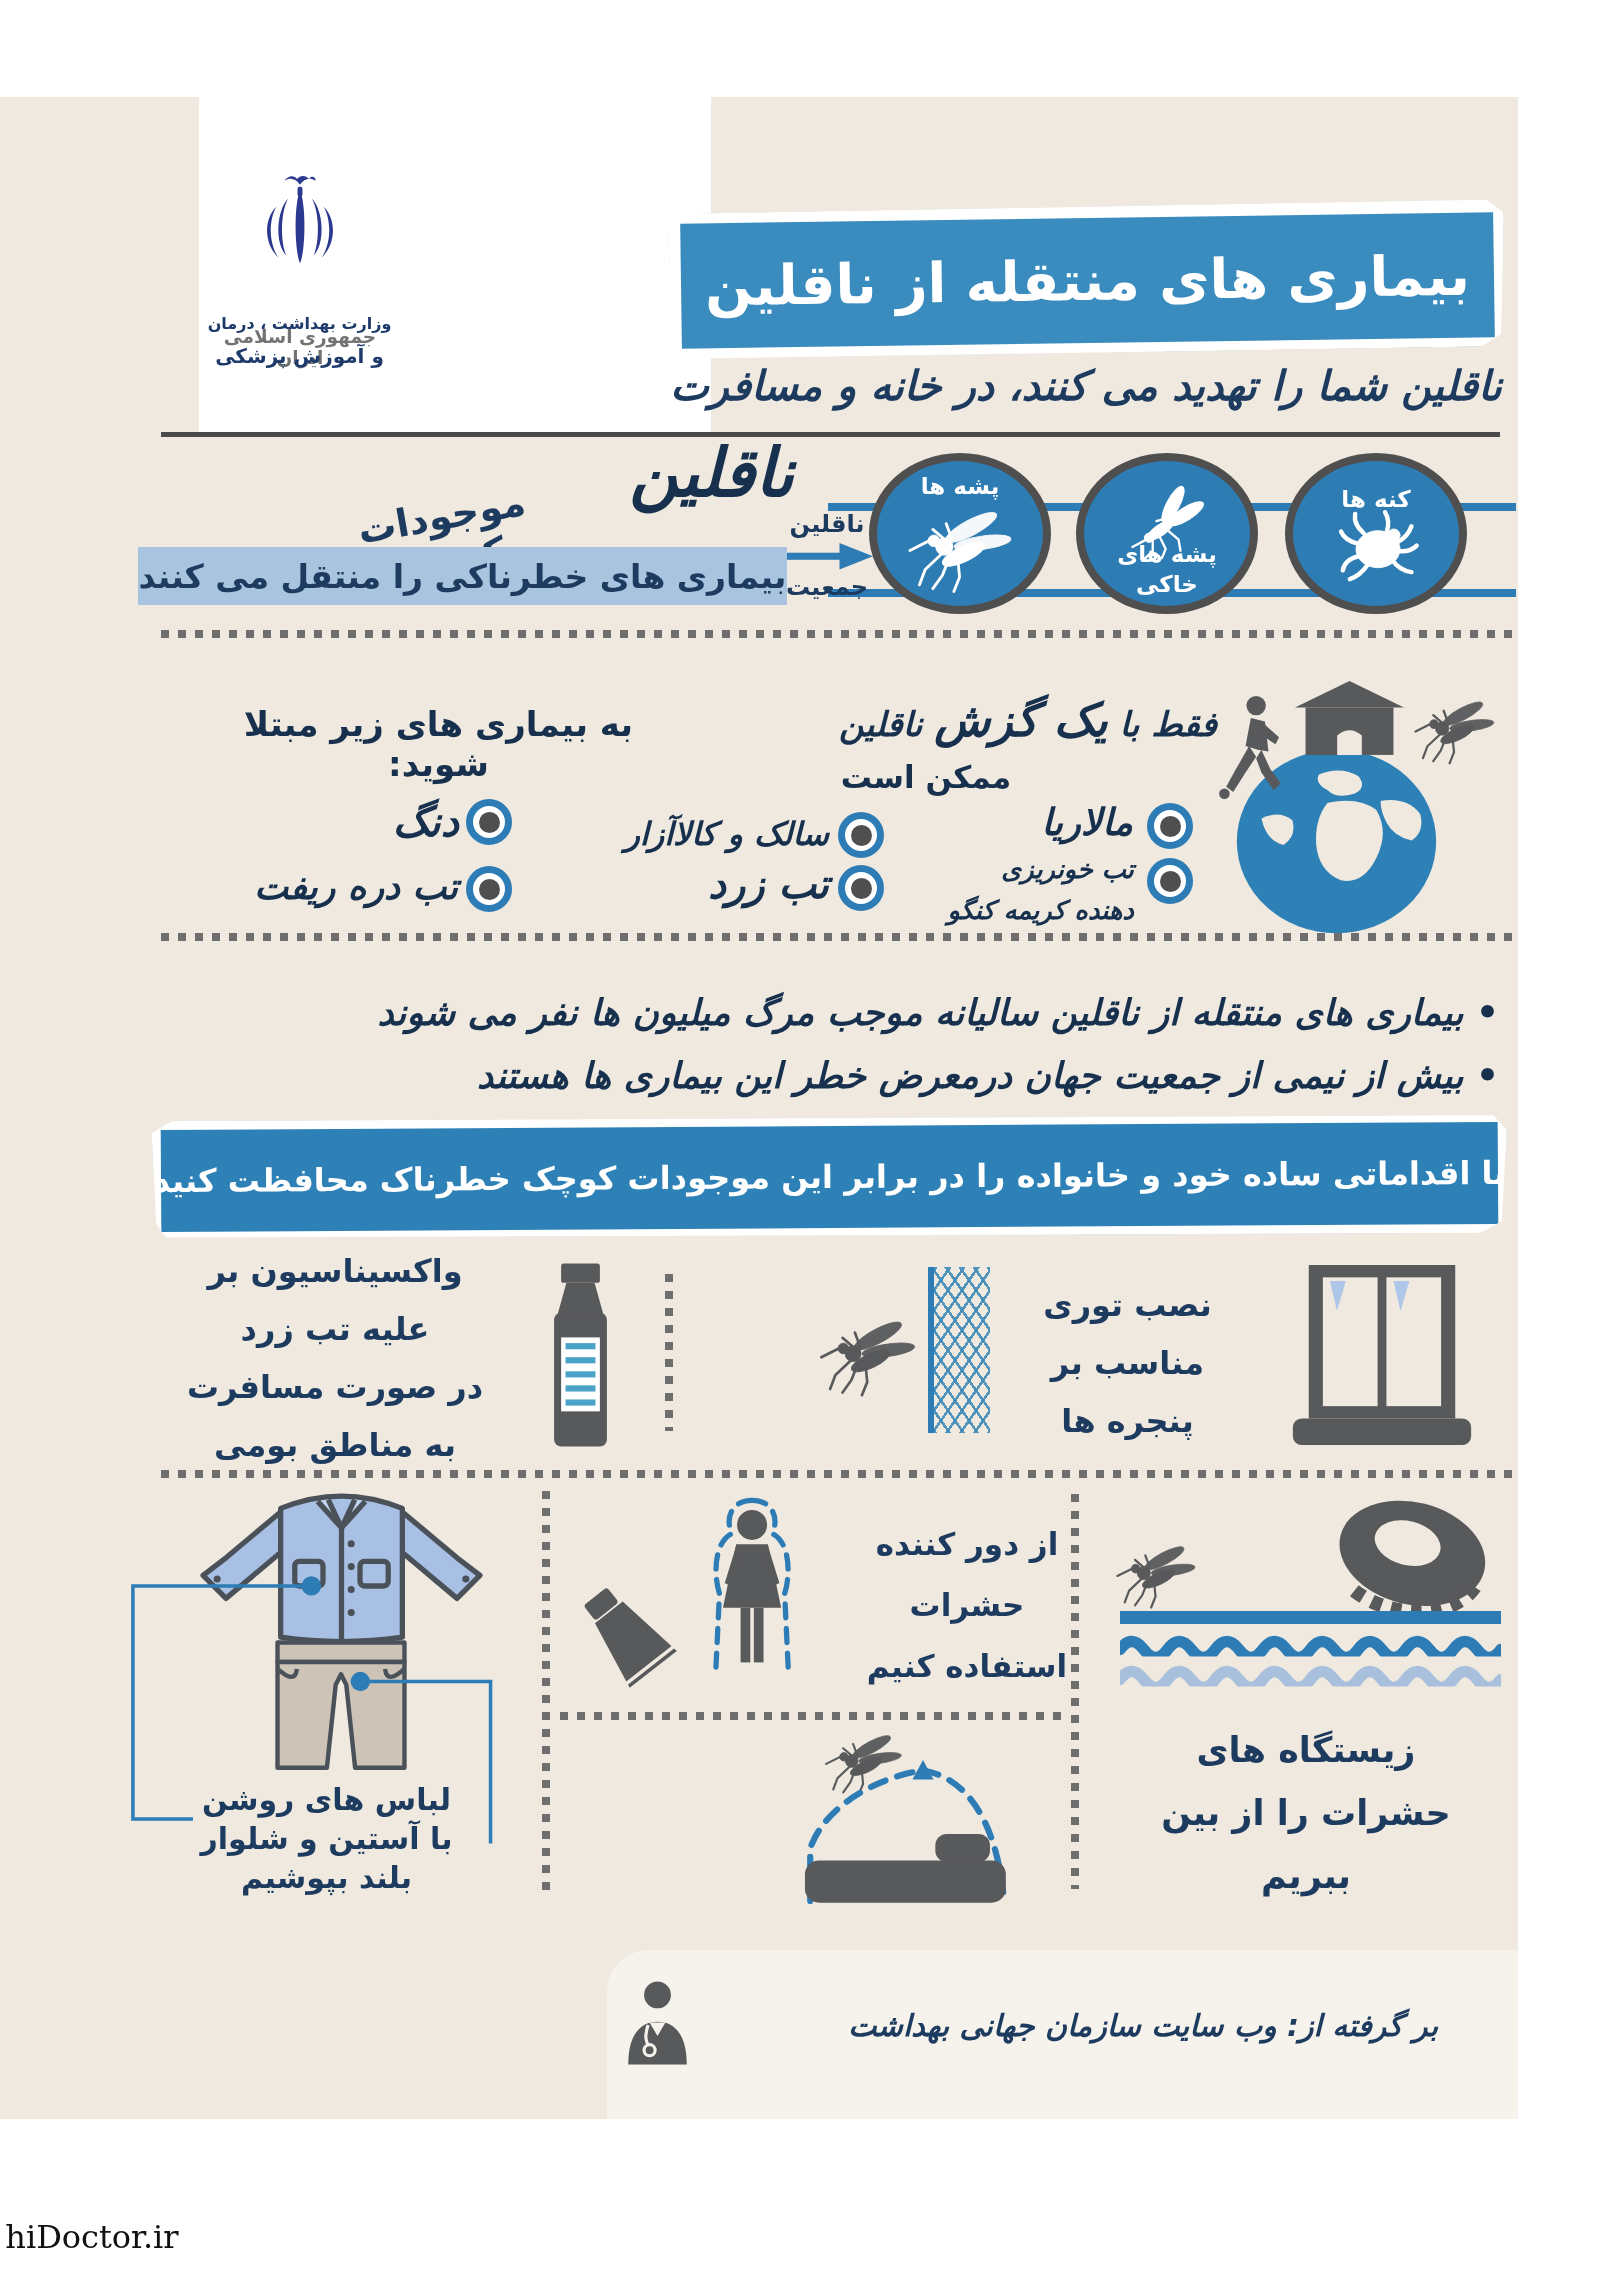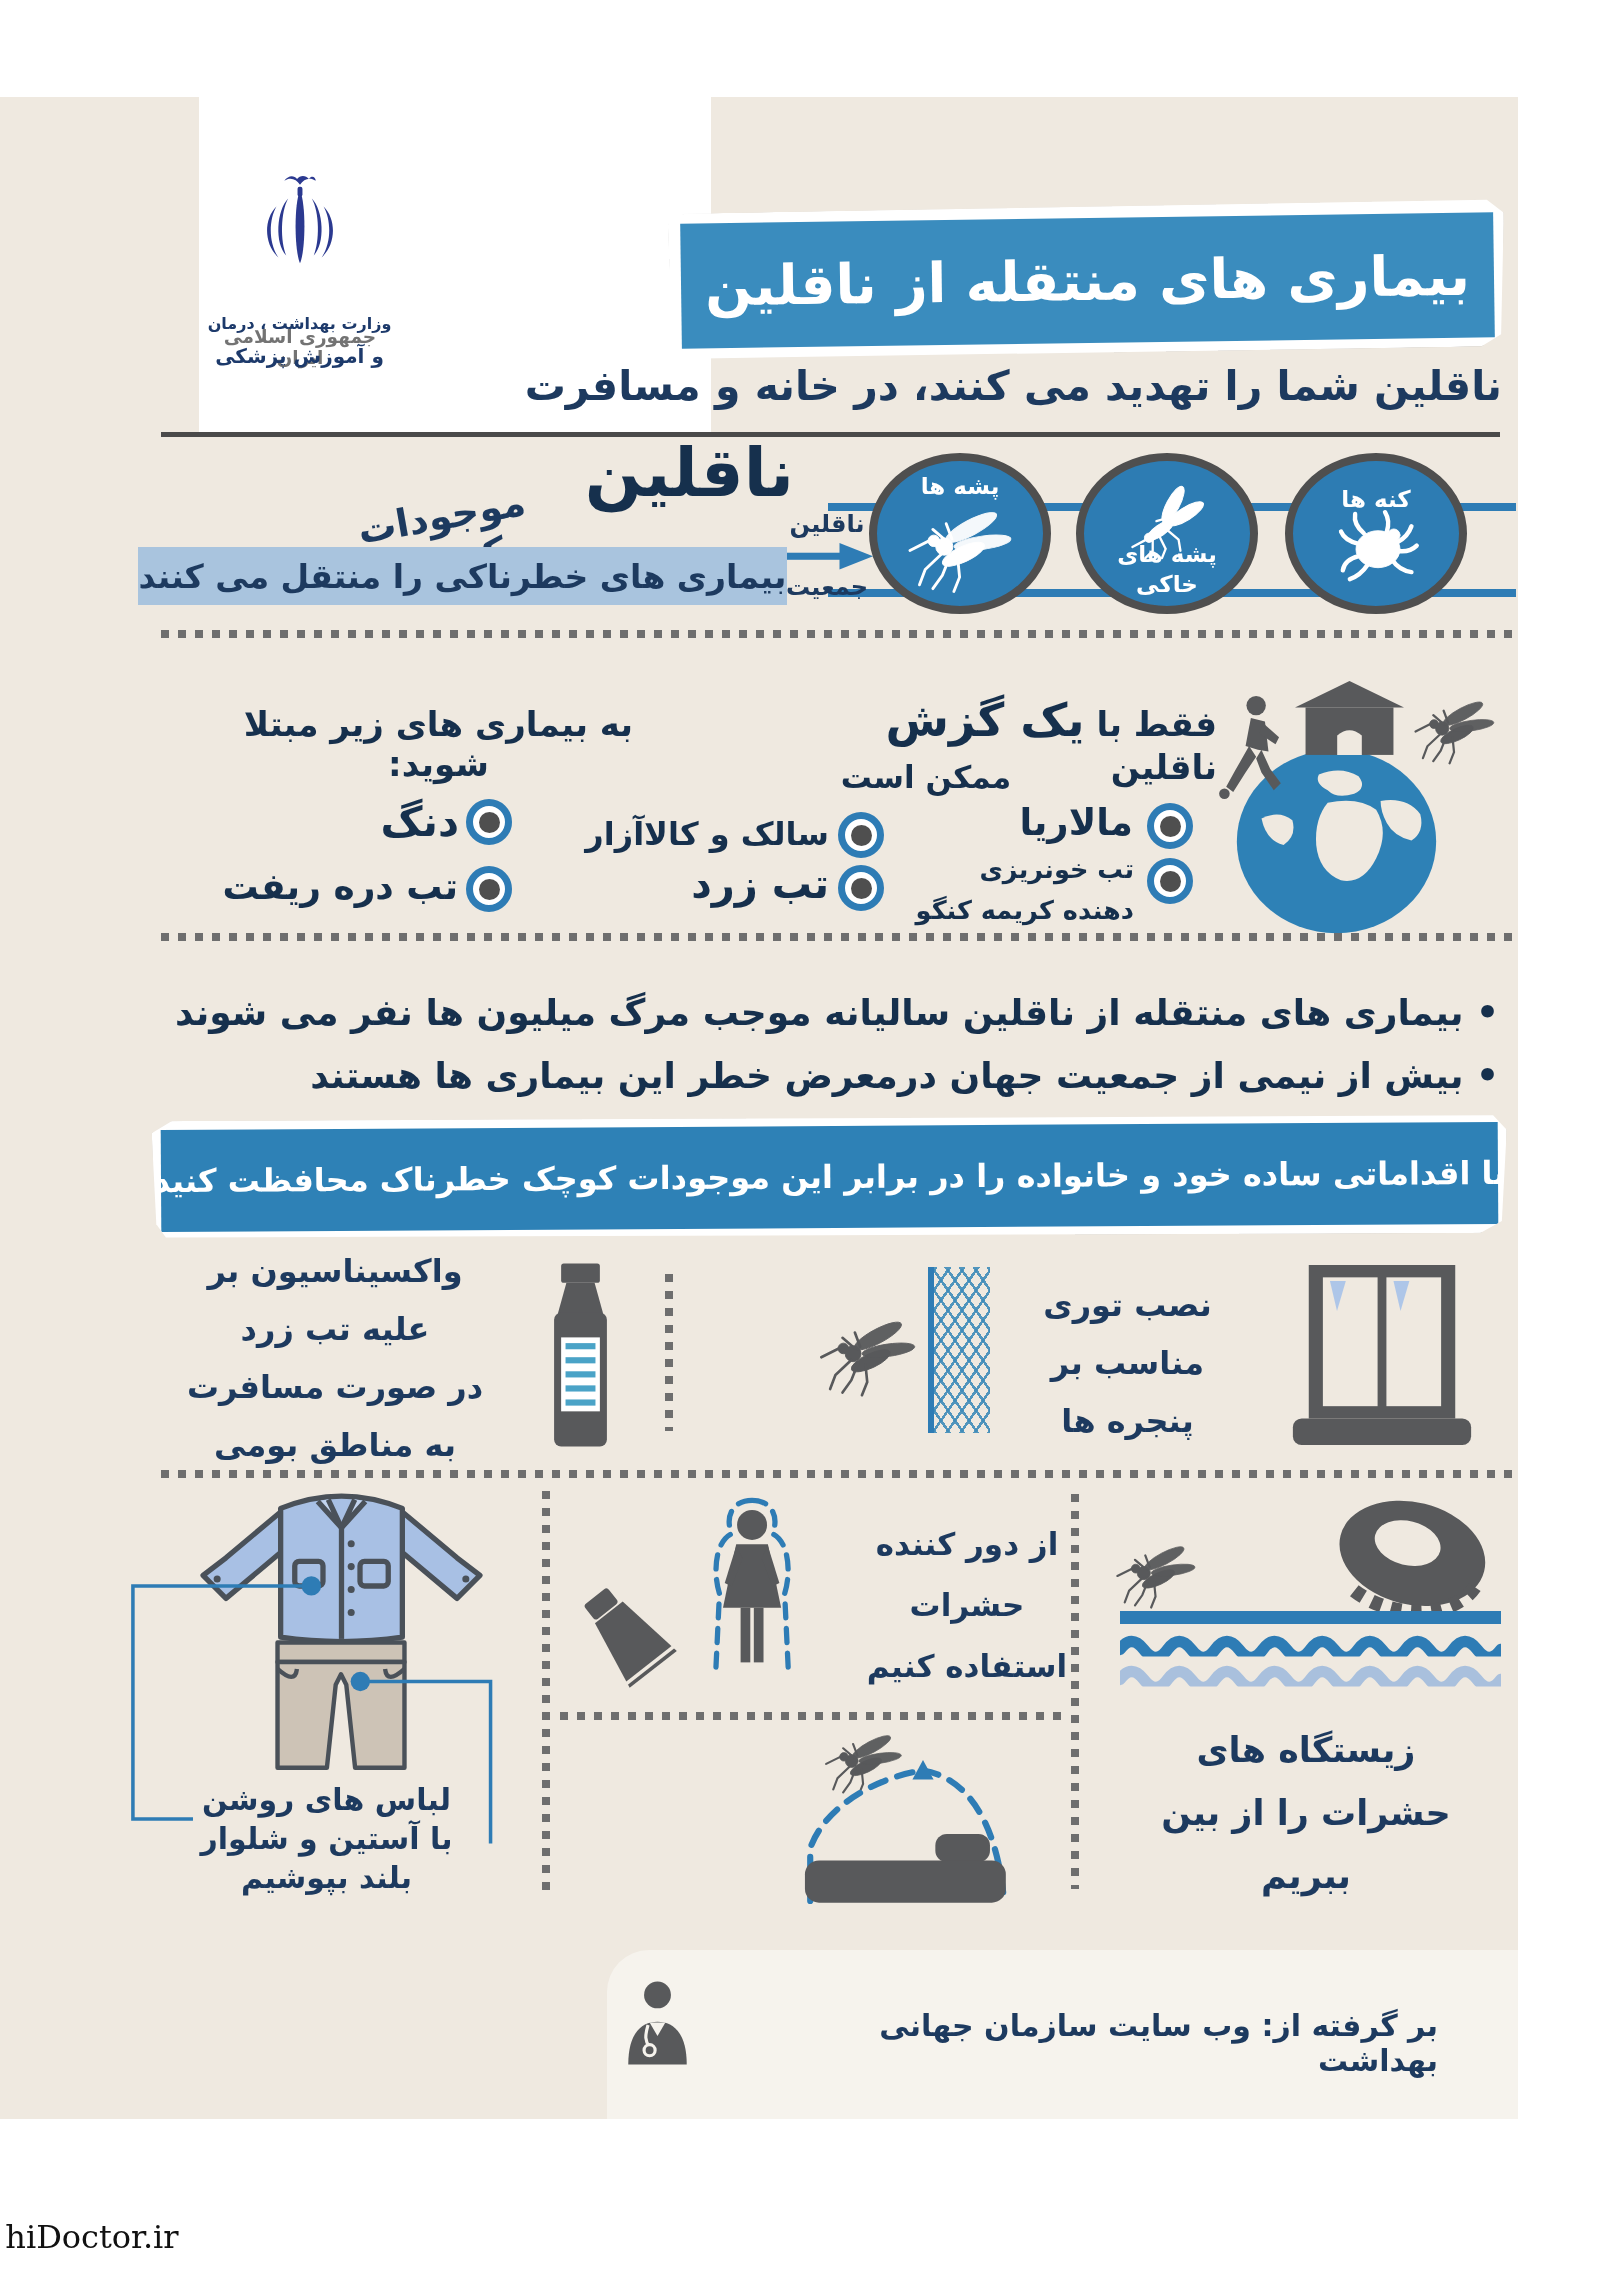--- a/index.html
+++ b/index.html
@@ -1,21 +1,21 @@
 <!DOCTYPE html>
 <html lang="fa" style="font-size:14px"><head>
 <meta charset="utf-8">
 <style>
   html,body{margin:0;padding:0;background:#ffffff;}
   #stage{position:relative;width:1620px;height:2270px;background:#ffffff;overflow:hidden;
          font-family:"DejaVu Sans",sans-serif;}
   .abs{position:absolute;}
   .rtl{direction:rtl;unicode-bidi:embed;}
   .center{text-align:center;}
-  .right{text-align:right;}
+  .right{text-align:right;font-style:italic;}
 
   
   #body-bg{left:0;top:97px;width:1518px;height:2022px;background:#efe9e0;}
   #logo-patch{left:199px;top:97px;width:512px;height:337px;background:#ffffff;}
   #emblem{left:249px;top:173px;width:102px;height:108px;}
   #logo-script{left:203px;top:286px;width:194px;font-size:18.5px;font-weight:bold;color:#737373;margin-top:40px;}
   #logo-l1{left:192px;top:314px;width:215px;font-size:16px;font-weight:bold;color:#1d3a6b;}
   #logo-l2{left:192px;top:344px;width:215px;font-size:20px;font-weight:bold;color:#1d3a6b;}
 
   #title-frame{left:669px;top:206px;width:836px;height:148px;background:#ffffff;

